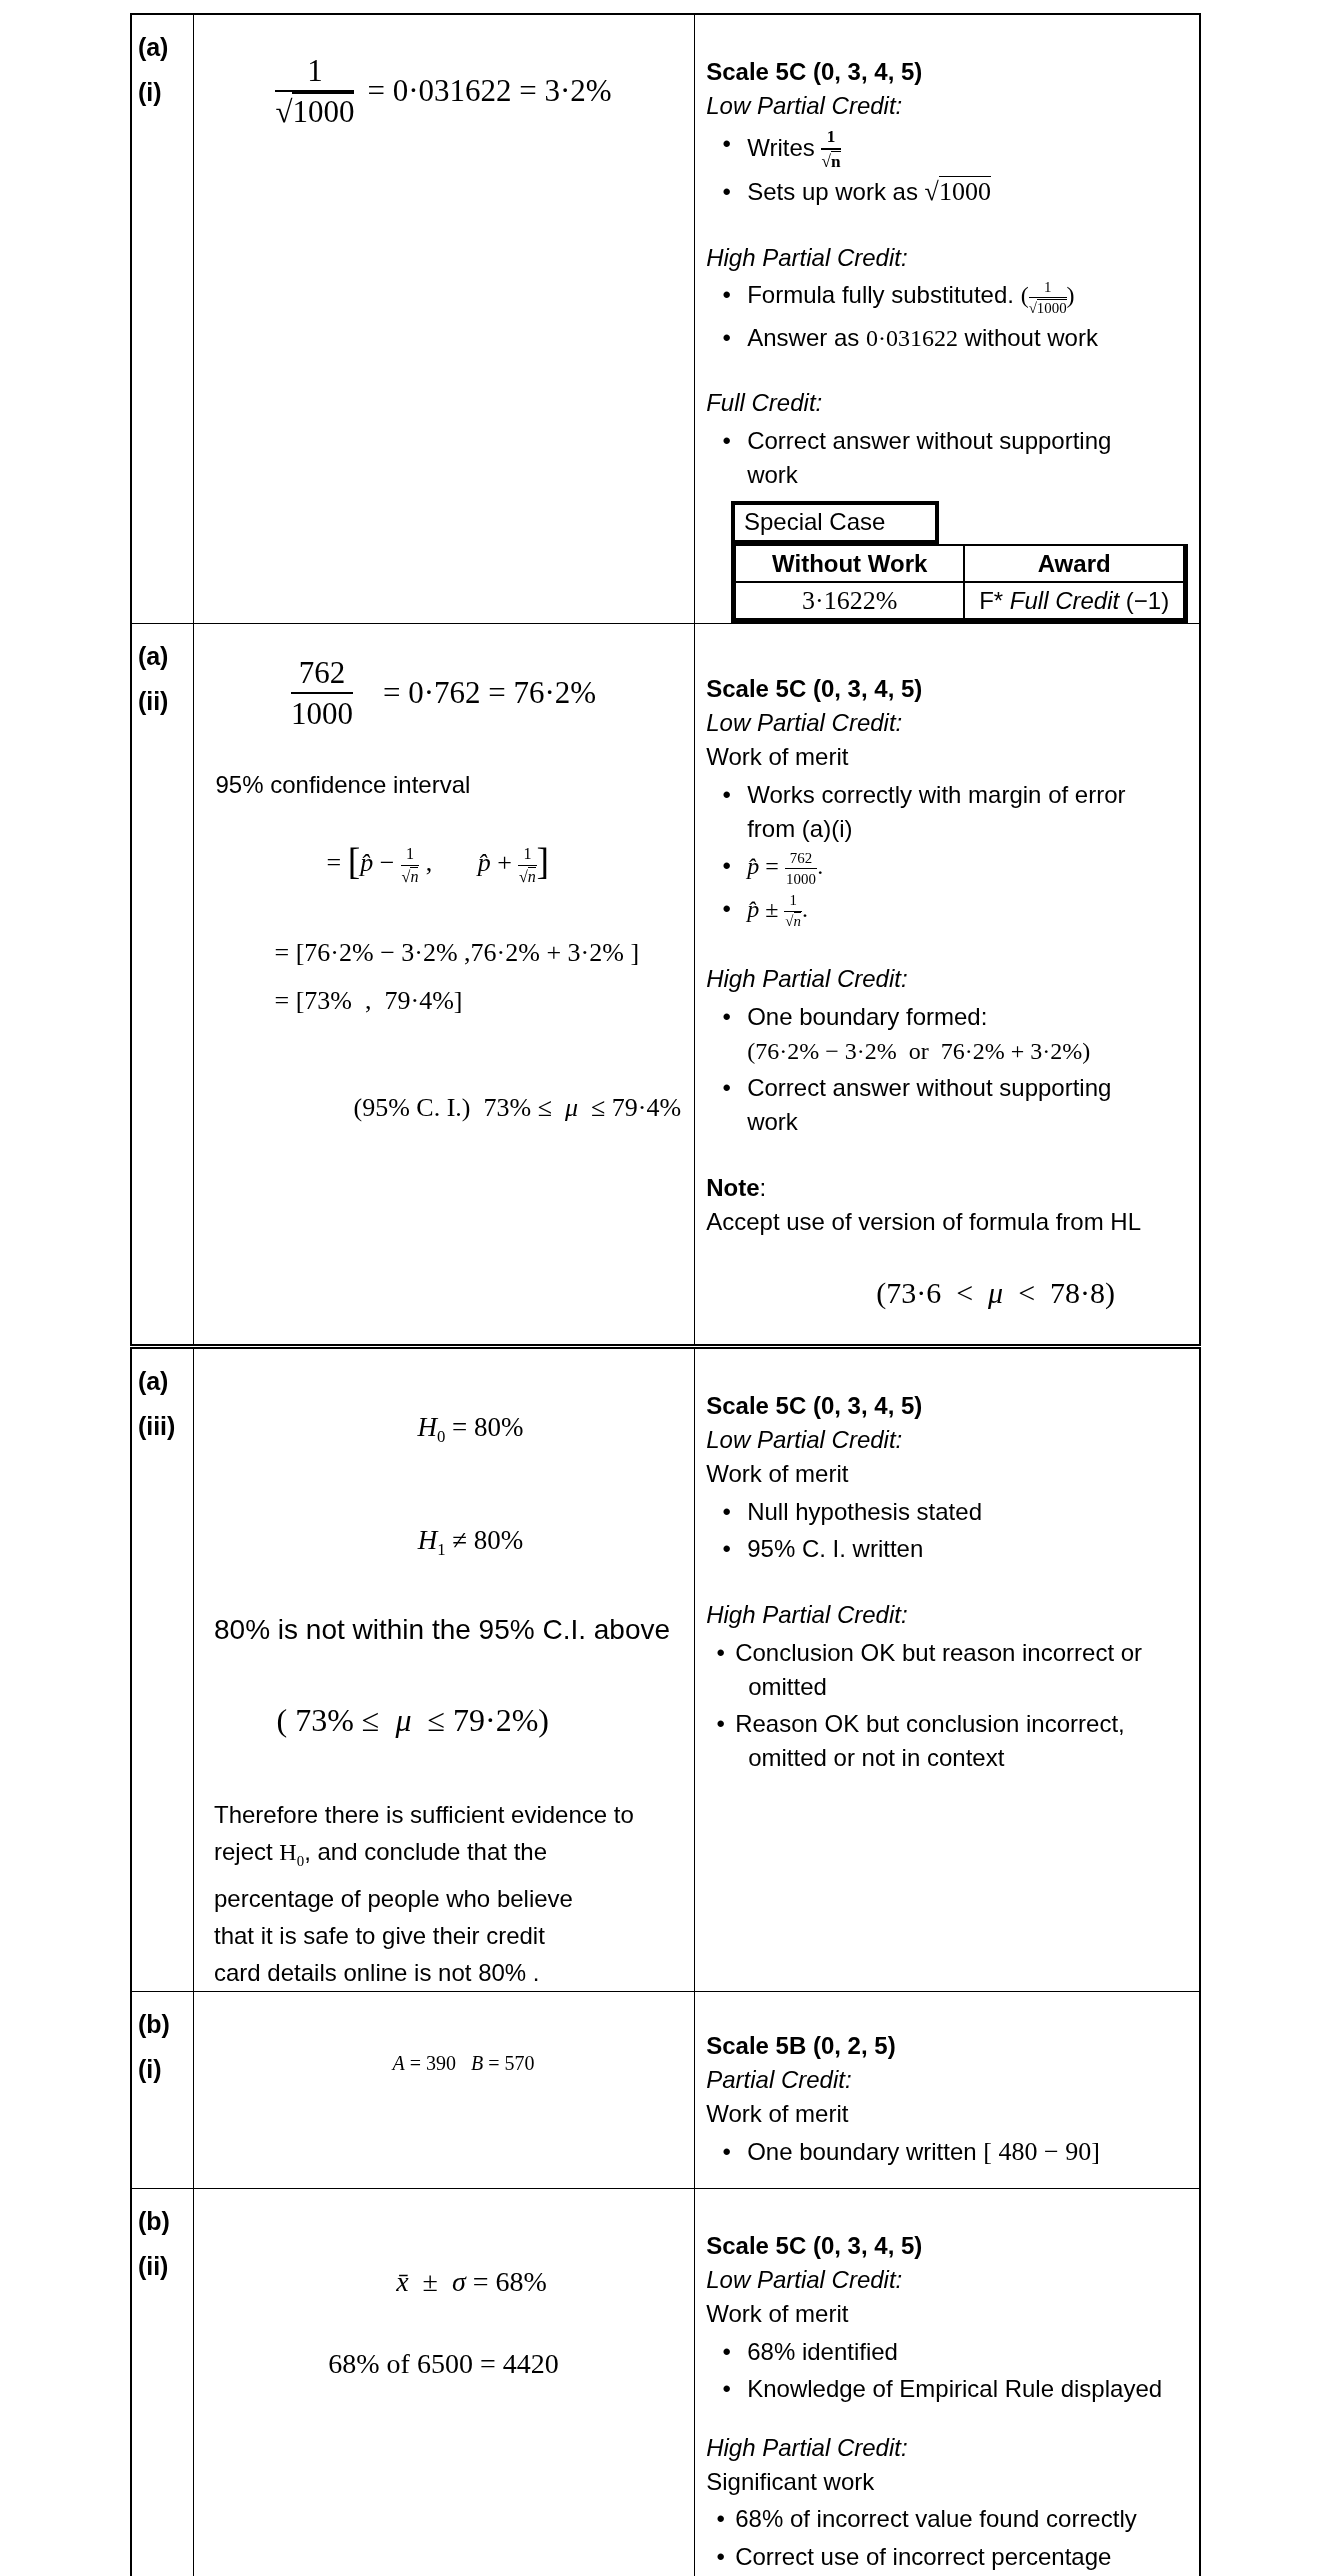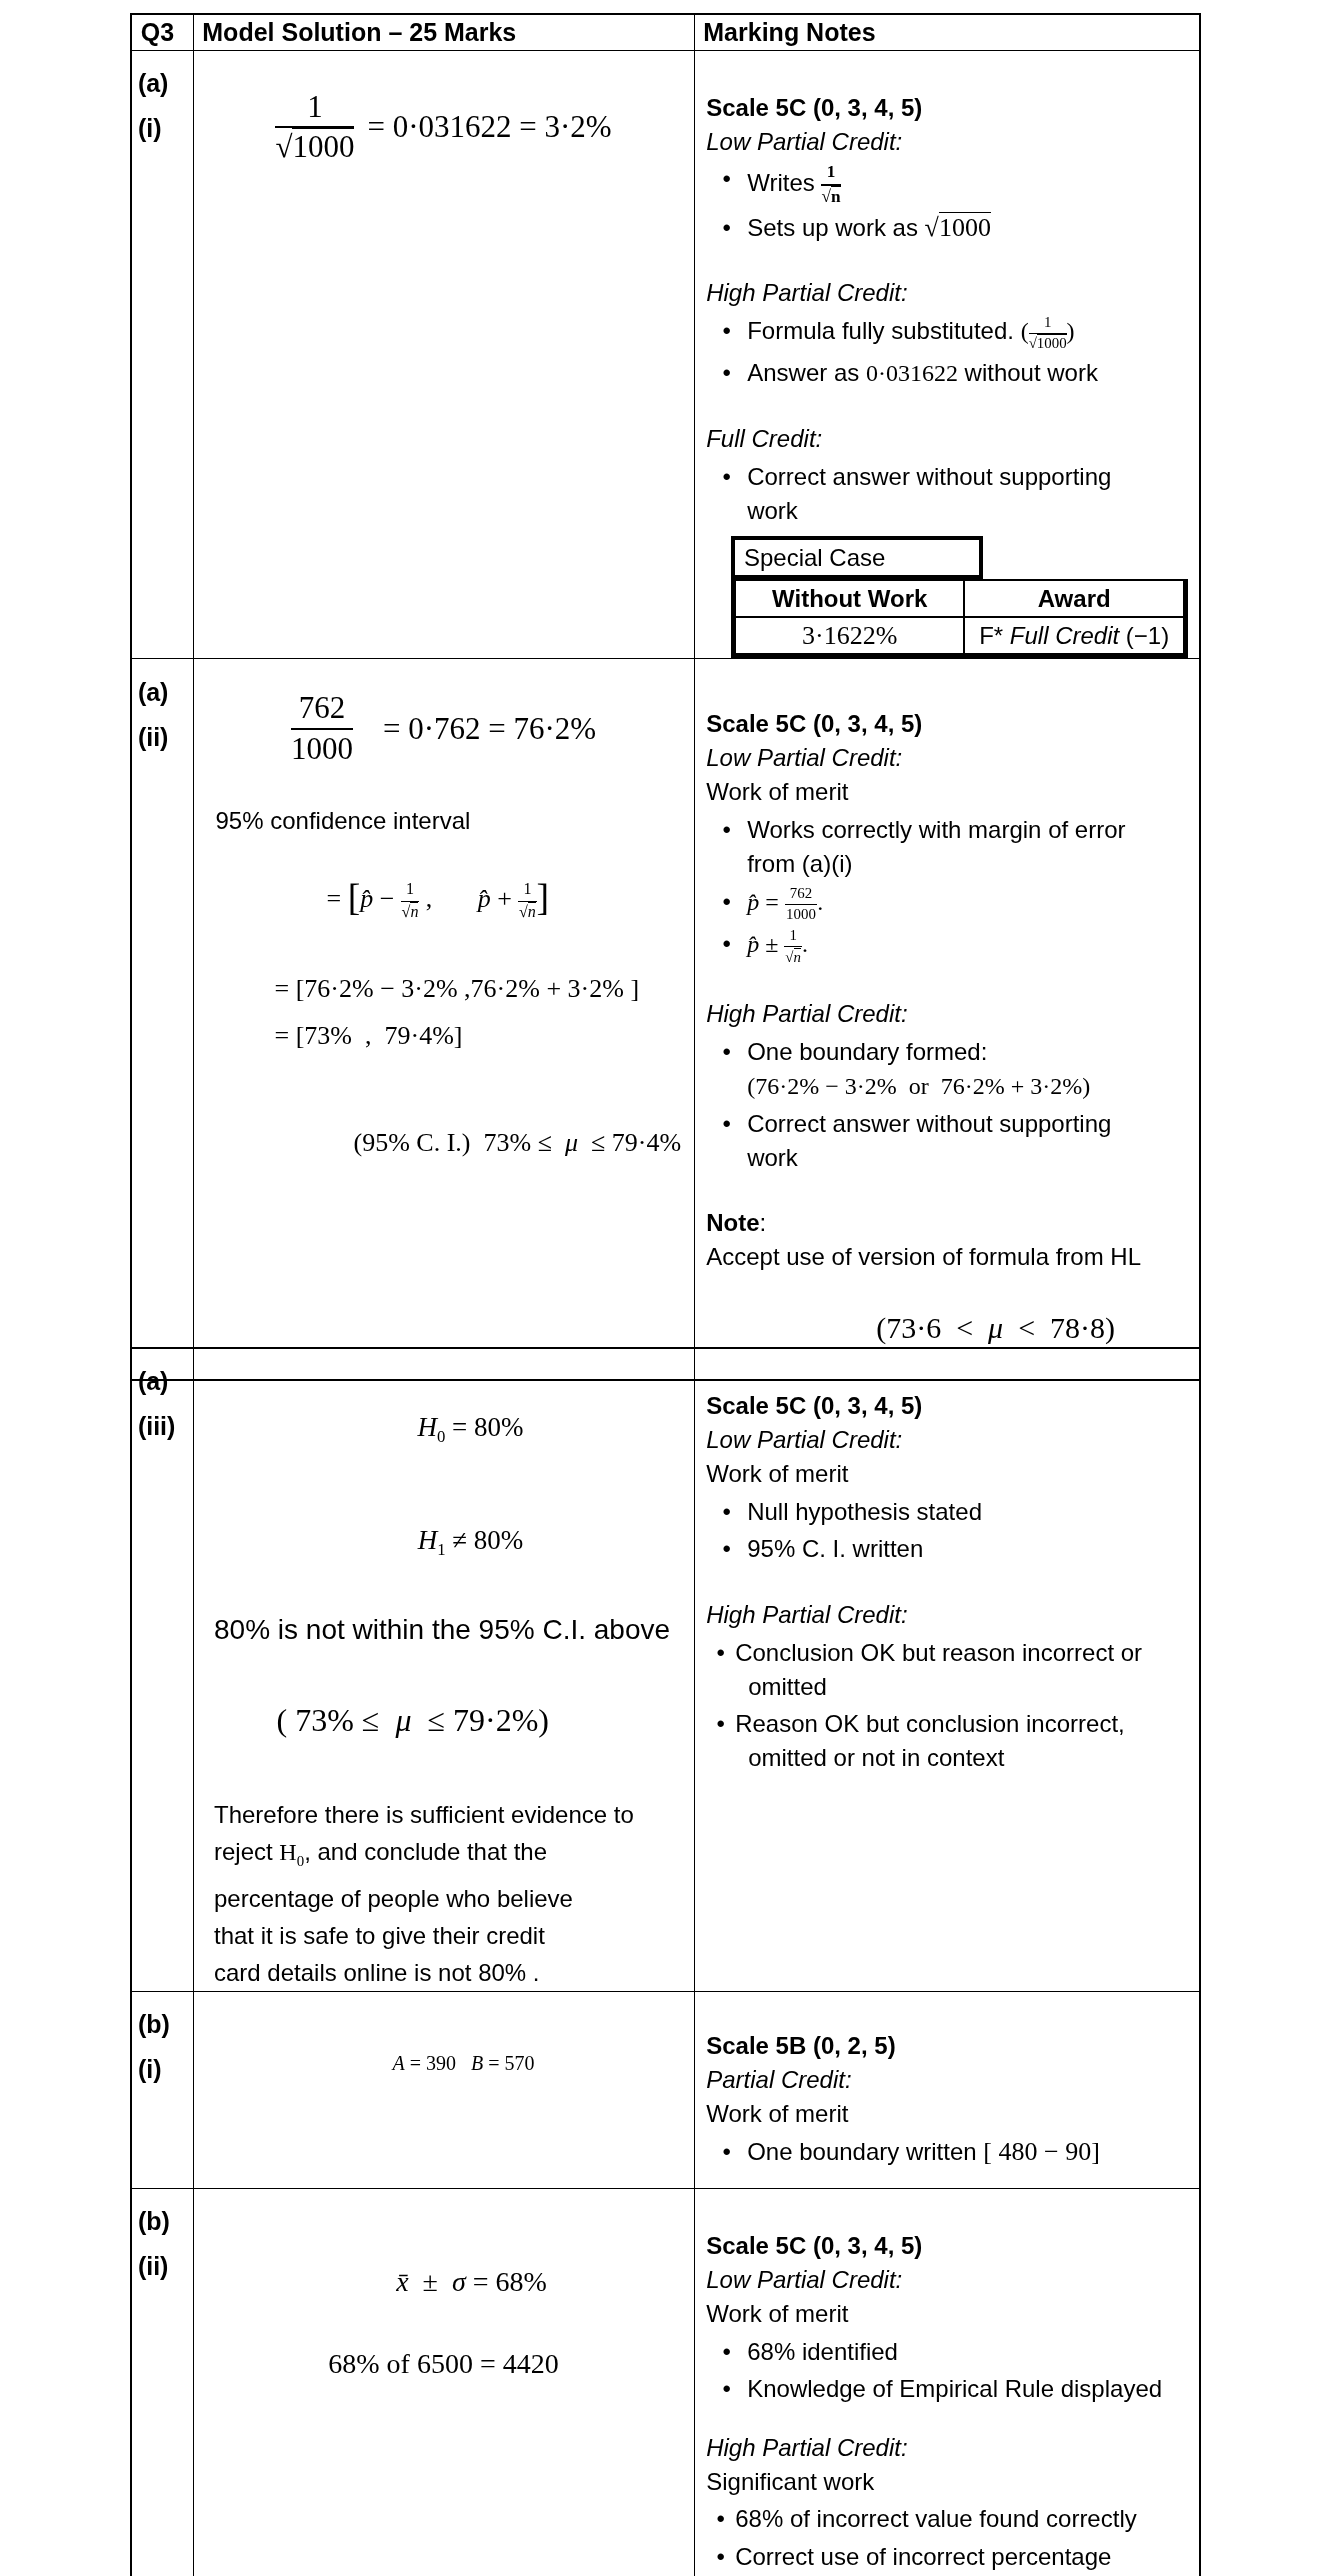--- a/index.html
+++ b/index.html
@@ -37,41 +37,36 @@
   .f-sm .fn { border-bottom-width: 1.5px; }
   .rr { border-top: 2.2px solid #000; }
   .f-sm .rr, .sm-rad .rr { border-top-width: 1.5px; }
   .mathline { white-space: pre; font-family: "Liberation Serif", serif; }
   .center { text-align: center; }
   .eqflex { display: flex; align-items: center; justify-content: center; font-family: "Liberation Serif", serif; }
   sub { font-size: 0.62em; }
   .bb { font-size: 1.45em; vertical-align: -0.08em; }
   
   .sc { margin: 8.8px 0 0 25px; width: 457px; }
-  .sc-title { width: 252px; border: 4.4px solid #000; padding: 1.5px 8.8px; font-size: 24px; line-height: 32px; }
+  .sc-title { width: 208px; border: 4.4px solid #000; padding: 1.5px 8.8px; font-size: 24px; line-height: 32px; }
   .sc-grid { display: grid; grid-template-columns: 229px 220px; border: 4.4px solid #000; border-top: 1.5px solid #000; }
   .sc-cell { border: 0.7px solid #000; text-align: center; line-height: 35px; font-size: 24px; padding: 0 2.9px; }
   .sc-h { font-weight: bold; }
   .par { line-height: 37px; }
 </style>
 </head>
 <body>
 
 <table class="mt" id="t1">
   <colgroup>
       <col style="width:62px">
       <col style="width:501px">
       <col style="width:506px">
     </colgroup>
   <tbody>
-      <tr class="hrow" style="height:36px">
-    <td><span>Q3</span></td>
-    <td><span>Model Solution – 25 Marks</span></td>
-    <td><span>Marking Notes</span></td>
-  </tr>
 
   <tr style="height:603px">
     <td class="lab">
       <div>(a)</div>
       <div>(i)</div>
     </td>
     <td class="sol">
       <div class="eqflex f-lg" style="margin-top:38px">
         <span class="frac">
           <span class="fn">1</span>

